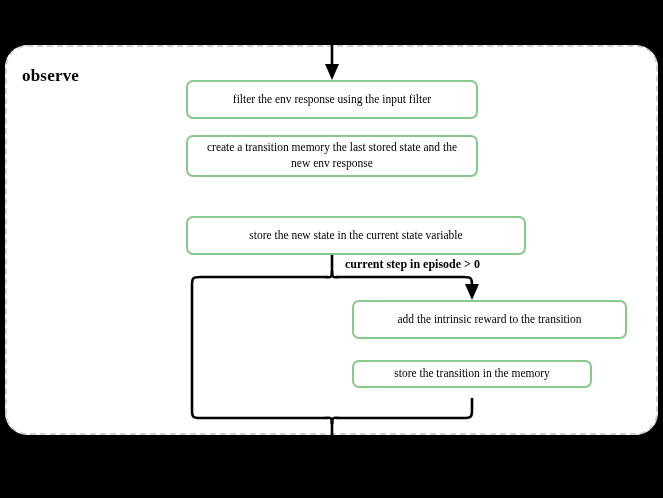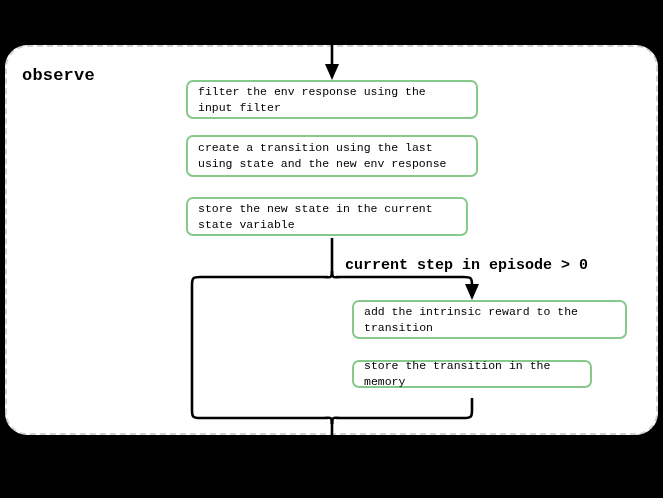--- a/index.html
+++ b/index.html
@@ -6,21 +6,21 @@
     margin: 0;
     padding: 0;
     background: #000000;
   }
   #canvas {
     position: relative;
     width: 663px;
     height: 498px;
     background: #000000;
     overflow: hidden;
-    font-family: Liberation Mono, monospace;
+    font-family: Liberation Serif, serif;
   }
   
   #group-container {
     position: absolute;
     left: 5px;
     top: 45px;
     width: 653px;
     height: 390px;
     background: #ffffff;
     border: 2px dashed #d2d2d2;
@@ -39,21 +39,21 @@
   
   .node {
     position: absolute;
     box-sizing: border-box;
     background: #ffffff;
     border: 2.5px solid #86c98a;
     border-radius: 7px;
     display: flex;
     align-items: center;
     justify-content: center;
-    text-align: left;
+    text-align: center;
     color: #000000;
     font-size: 11.5px;
     line-height: 1.35;
     padding: 2px 10px;
   }
   #svg-edges {
     position: absolute;
     left: 0;
     top: 0;
     width: 663px;
@@ -65,21 +65,21 @@
     stroke: #000000;
     stroke-width: 2.6px;
     stroke-linecap: butt;
     stroke-linejoin: round;
   }
   .edge-arrowhead { fill: #000000; }
   #cond-label {
     position: absolute;
     left: 345px;
     top: 257px;
-    font-size: 15px;
+    font-size: 12px;
     font-weight: bold;
     color: #000000;
     white-space: nowrap;
   }
 </style>
 </head>
 <body>
 
 <div id="canvas">
 
@@ -99,23 +99,23 @@
     <path class="edge" d="M 332 271 C 332 279 334 277 340 277 L 464 277 C 471 277 472 278 472 285 L 472 290"></path>
     <polygon class="edge-arrowhead" points="472,300 465,284 479,284"></polygon>
 
     <path class="edge" d="M 472 398 L 472 410 C 472 417 471 418 464 418 L 340 418 C 334 418 332 416 332 424"></path>
 
     <path class="edge" d="M 332 420 L 332 440"></path>
   </svg>
 
   <div class="node" id="node-1" style="left:186px; top:80px; width:292px; height:39px;">filter the env response using the input filter</div>
 
-  <div class="node" id="node-2" style="left:186px; top:135px; width:292px; height:42px;">create a transition using the last using state and the new env response</div>
+  <div class="node" id="node-2" style="left:186px; top:135px; width:292px; height:42px;">create a transition memory the last stored state and the new env response</div>
 
-  <div class="node" id="node-3" style="left:186px; top:197px; width:282px; height:39px;">store the new state in the current state variable</div>
+  <div class="node" id="node-3" style="left:186px; top:216px; width:340px; height:39px;">store the new state in the current state variable</div>
 
   <div class="node" id="node-4" style="left:352px; top:300px; width:275px; height:39px;">add the intrinsic reward to the transition</div>
 
   <div class="node" id="node-5" style="left:352px; top:360px; width:240px; height:28px;">store the transition in the memory</div>
 
   <div id="cond-label">current step in episode &gt; 0</div>
 
 </div>
 
 </body></html>

